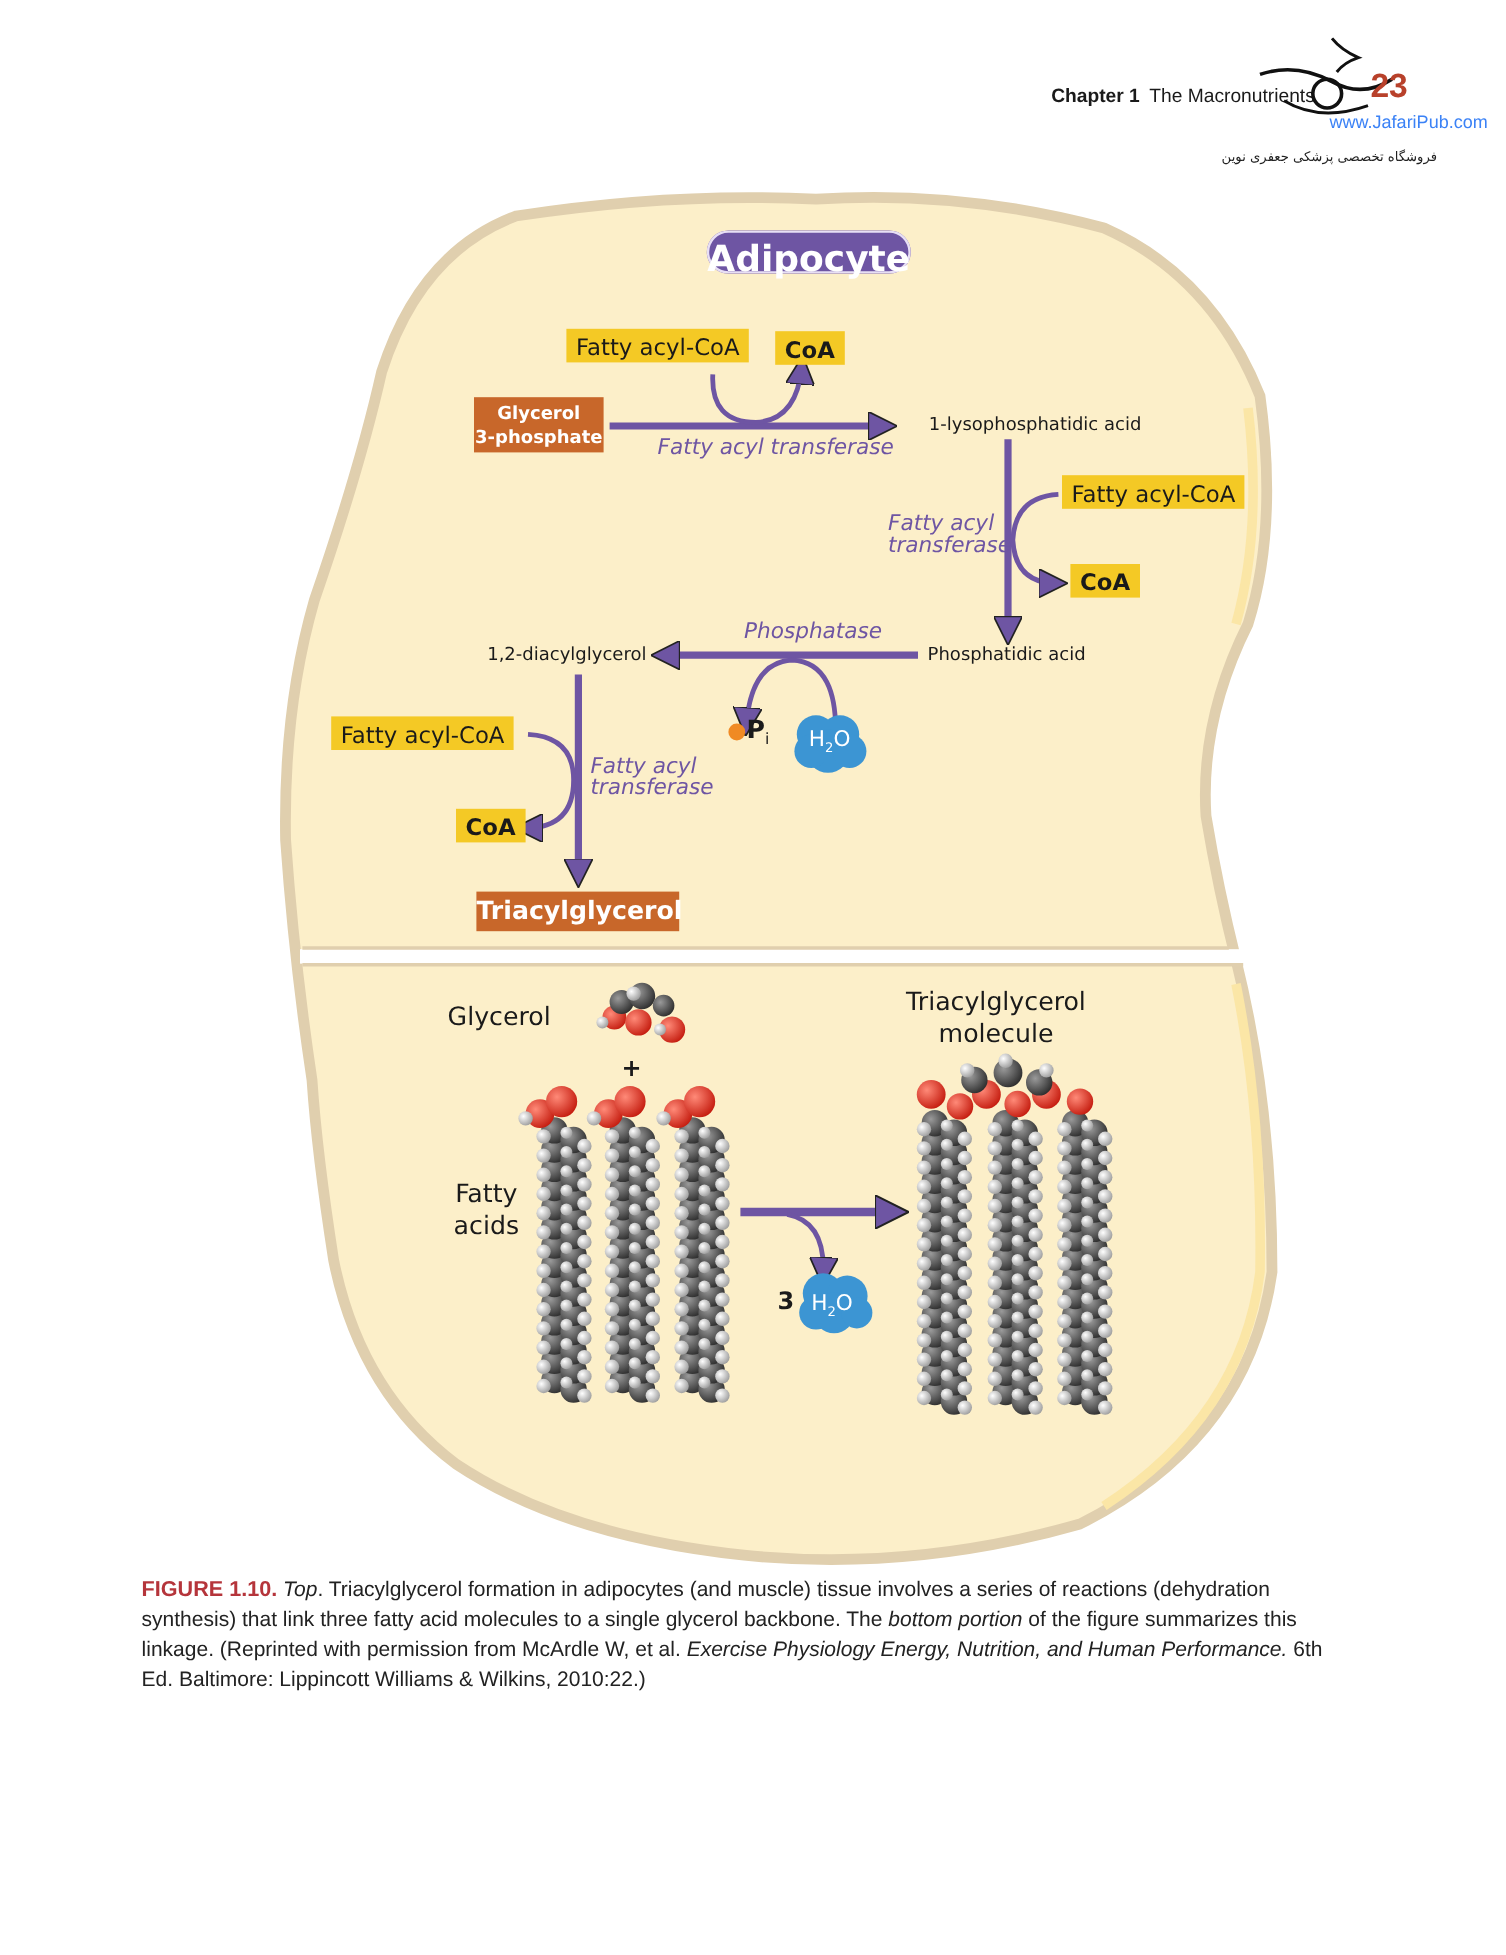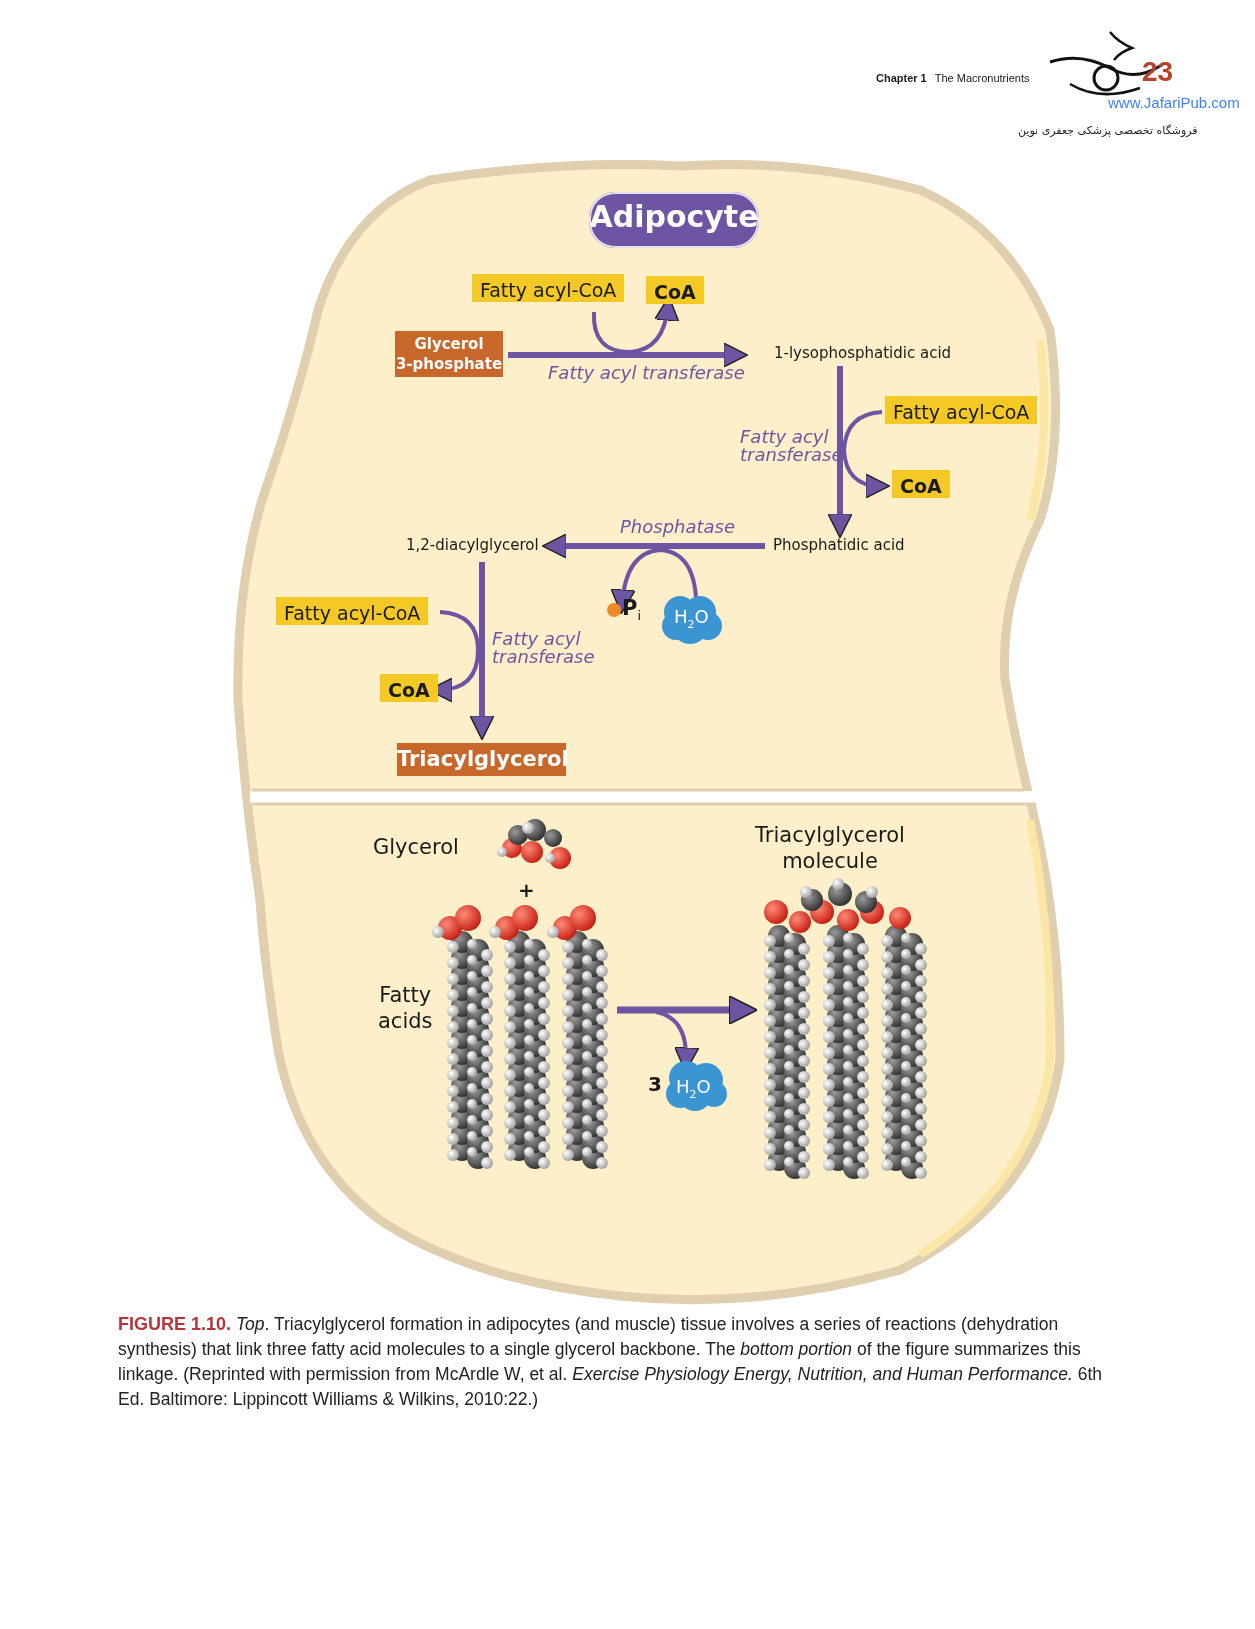--- a/index.html
+++ b/index.html
@@ -1,25 +1,25 @@
 <!DOCTYPE html>
 <html><head>
 <meta charset="utf-8">
 <style>
   html, body { margin:0; padding:0; background:#ffffff; }
   body { width:1255px; height:1629px; position:relative; overflow:hidden; font-family:"DejaVu Sans", sans-serif; color:#1a1a1a; }
   .abs { position:absolute; }
-  .hdr-chapter { left:876px; top:72px; font-family:"Liberation Sans", sans-serif; font-size:11px; white-space:nowrap; }
+  .hdr-chapter { left:876px; top:72px; font-family:"Liberation Sans", sans-serif; font-size:16px; white-space:nowrap; }
   .hdr-chapter b { font-weight:bold; }
   .hdr-title { font-weight:normal; margin-left:8px; }
   .hdr-page { left:1142px; top:56px; font-family:"Liberation Sans", sans-serif; font-weight:bold; font-size:28px; color:#b8412b; }
   .hdr-url { left:1108px; top:94px; font-family:"Liberation Sans", sans-serif; font-size:15px; color:#3b82f6; }
   .hdr-fa { left:1018px; top:124px; font-family:"DejaVu Sans", sans-serif; font-size:11px; color:#222; direction:rtl; }
   svg.stage { position:absolute; left:0; top:0; }
-  .pill { left:589px; top:192px; width:170px; height:56px; border-radius:26px; background:#6e55a3; color:#fff; font-size:30px; font-weight:bold; text-align:center; line-height:50px; box-shadow:0 0 0 2px #e8dff5 inset; }
+  .pill { left:589px; top:192px; width:170px; height:36px; border-radius:26px; background:#6e55a3; color:#fff; font-size:30px; font-weight:bold; text-align:center; line-height:50px; box-shadow:0 0 0 2px #e8dff5 inset; }
   .ybox { background:#f4c925; color:#1a1a1a; font-size:19px; padding:0 8px; line-height:32px; height:28px; white-space:nowrap; }
   .ybox.bold { font-weight:bold; }
   .obox { background:#c8672a; color:#fff; text-align:center; font-weight:bold; }
   .lbl { font-size:15px; white-space:nowrap; color:#1a1a1a; }
   .enz { font-size:18px; font-style:italic; color:#6e55a3; white-space:nowrap; line-height:18px; }
   .mol-lbl { font-size:21px; color:#1a1a1a; white-space:nowrap; text-align:center; line-height:26px; }
   .caption { left:118px; top:1312px; width:1010px; font-family:"Liberation Sans", sans-serif; font-size:17.5px; line-height:25px; color:#222; }
   .caption .fig { color:#b5353b; font-weight:bold; font-size:18px; }
   .caption i { font-style:italic; }
 </style>

